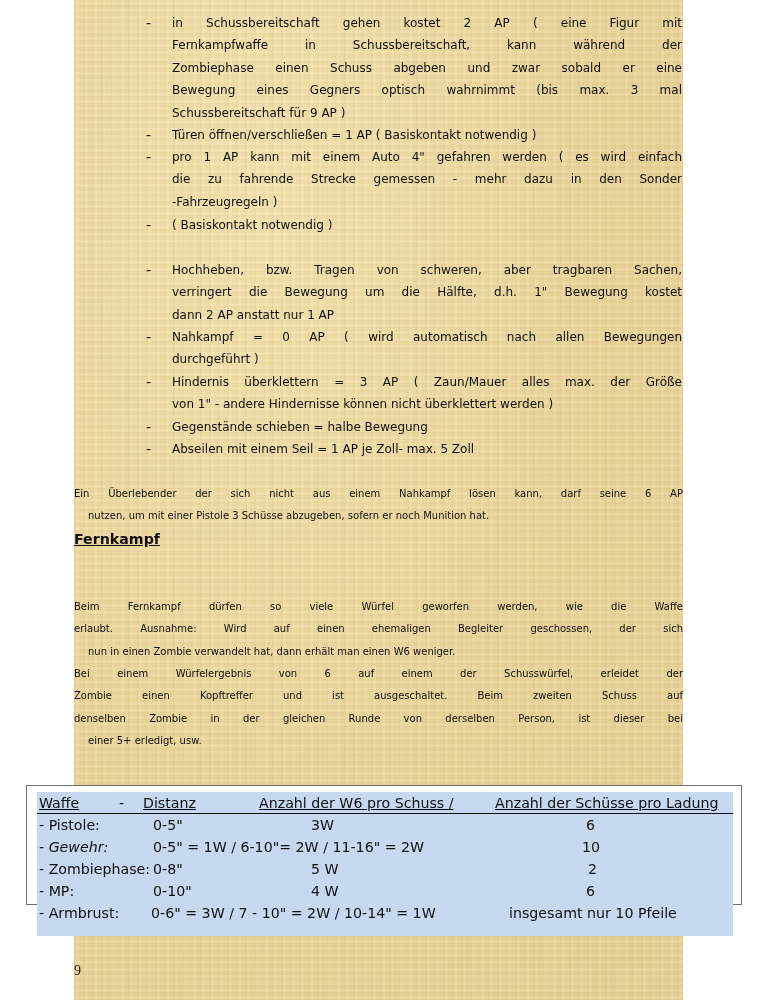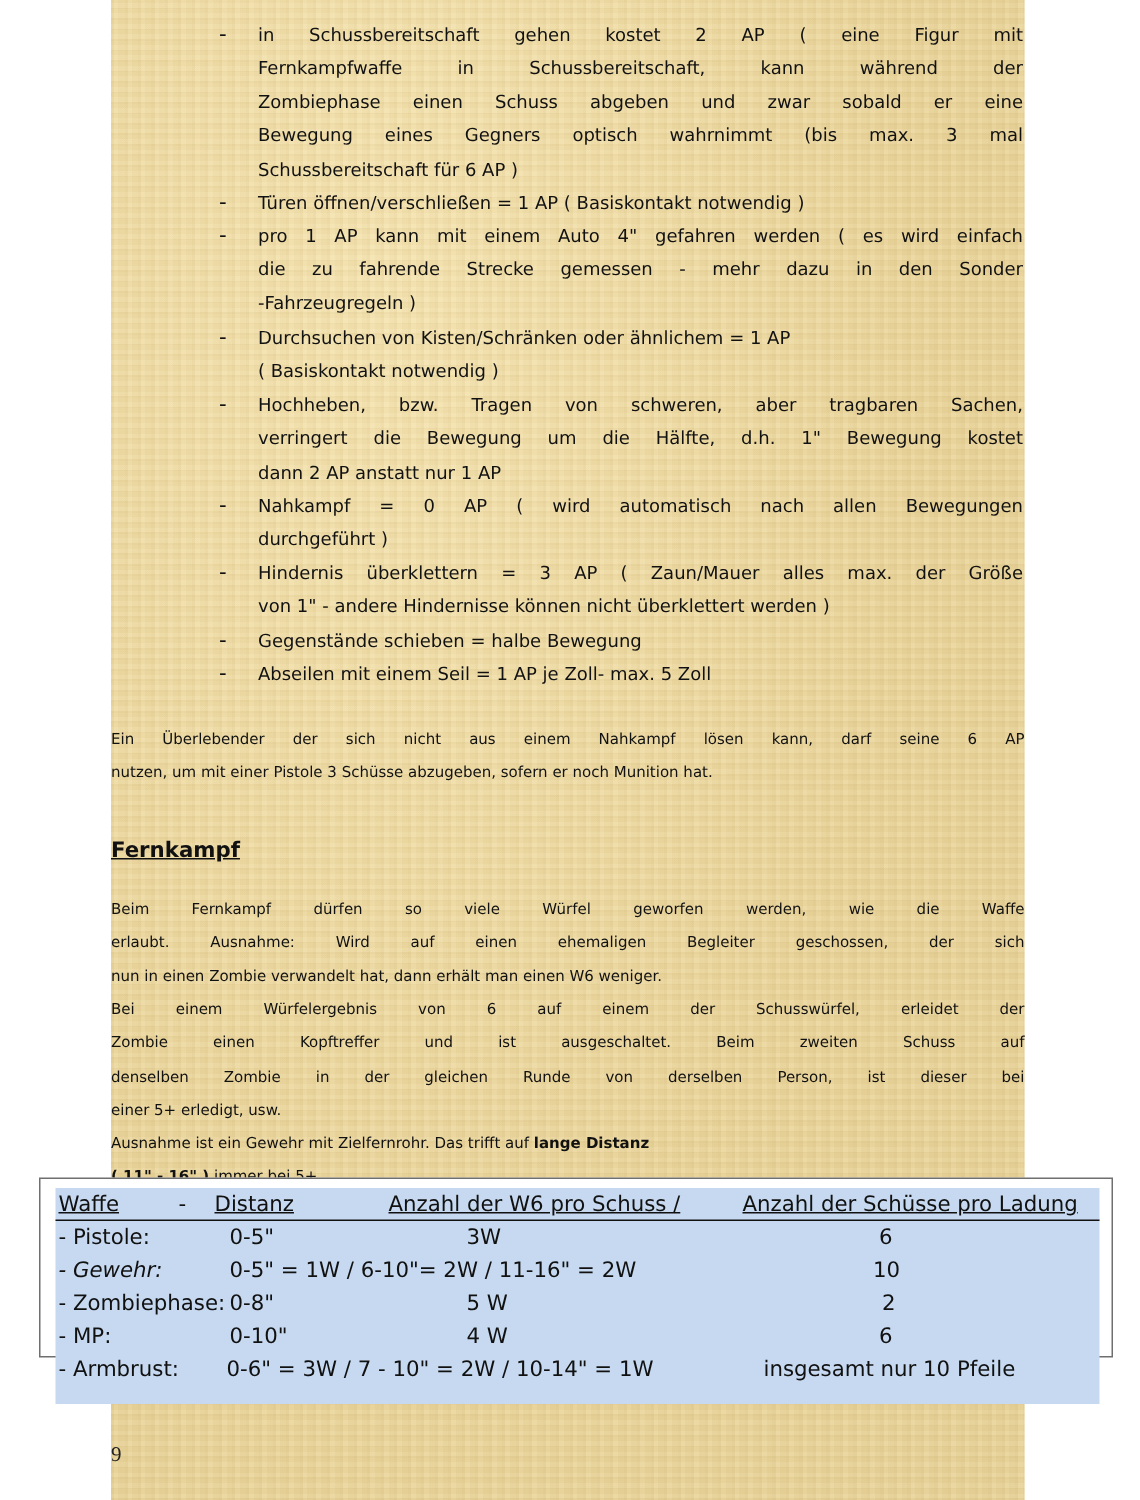--- a/index.html
+++ b/index.html
@@ -21,22 +21,22 @@
     .bullet { position: absolute; left: 0; width: 609px; }
     .bullet .dash { position: absolute; left: 72px; font-size: 14.2px; line-height: 22.4px; }
     .bullet .body {
       position: absolute; left: 98px; width: 510px; font-size: 12px; line-height: 22.4px;
       text-align: justify;
     }
     .bullet .body span.ln { display: block; text-align: justify; text-align-last: justify; height: 22.4px; white-space: nowrap; }
     .bullet .body span.ln.last { text-align-last: left; }
     .para { position: absolute; left: 0; width: 609px; font-size: 10px; line-height: 22.4px; }
     .para .ln { display: block; height: 22.4px; white-space: nowrap; text-align: justify; text-align-last: justify; }
-    .para .ln.last { text-align-last: left; }
-    .heading { position: absolute; left: 0; top: 556px; font-size: 14.2px; font-weight: bold; text-decoration: underline; line-height: 22px; text-align: center; }
+    .para .ln.last { text-align-last: left; margin-left: 14px; }
+    .heading { position: absolute; left: 0; top: 528px; font-size: 14.2px; font-weight: bold; text-decoration: underline; line-height: 22px; text-align: center; }
     .bold { font-weight: bold; }
 
     .table-box {
       position: absolute; left: 26px; top: 785px; width: 716px; height: 120px;
       background: #ffffff; border: 1px solid #6f6f6f; box-sizing: border-box;
     }
     .table-inner {
       position: absolute; left: 10px; top: 6px; width: 696px; height: 144px;
       background: #c6d9f0;
     }
@@ -53,41 +53,40 @@
 <div class="page">
 
   <div class="bullets">
     <div class="bullet" style="top:12px">
       <span class="dash">-</span>
       <div class="body">
         <span class="ln">in Schussbereitschaft gehen kostet 2 AP ( eine Figur mit</span>
         <span class="ln">Fernkampfwaffe in Schussbereitschaft, kann während der</span>
         <span class="ln">Zombiephase einen Schuss abgeben und zwar sobald er eine</span>
         <span class="ln">Bewegung eines Gegners optisch wahrnimmt (bis max. 3 mal</span>
-        <span class="ln last">Schussbereitschaft für 6 AP )</span>
+        <span class="ln last">Schussbereitschaft für 9 AP )</span>
       </div>
     </div>
     <div class="bullet" style="top:124px">
       <span class="dash">-</span>
       <div class="body">
         <span class="ln last">Türen öffnen/verschließen = 1 AP ( Basiskontakt notwendig )</span>
       </div>
     </div>
     <div class="bullet" style="top:146px">
       <span class="dash">-</span>
       <div class="body">
         <span class="ln">pro 1 AP kann mit einem Auto 4" gefahren werden ( es wird einfach</span>
         <span class="ln">die zu fahrende Strecke gemessen - mehr dazu in den Sonder</span>
         <span class="ln last">-Fahrzeugregeln )</span>
       </div>
     </div>
     <div class="bullet" style="top:214px">
       <span class="dash">-</span>
       <div class="body">
-        <span class="ln last">Durchsuchen von Kisten/Schränken oder ähnlichem = 1 AP</span>
         <span class="ln last"> ( Basiskontakt notwendig )</span>
       </div>
     </div>
     <div class="bullet" style="top:259px">
       <span class="dash">-</span>
       <div class="body">
         <span class="ln">Hochheben, bzw. Tragen von schweren, aber tragbaren Sachen,</span>
         <span class="ln">verringert die Bewegung um die Hälfte, d.h.  1" Bewegung kostet</span>
         <span class="ln last">dann 2 AP anstatt nur 1 AP</span>
       </div>
@@ -133,24 +132,20 @@
     <span class="ln last">nun in einen Zombie verwandelt hat, dann erhält man einen W6 weniger.</span>
   </div>
 
   <div class="para" style="top:663px">
     <span class="ln">Bei einem Würfelergebnis von 6 auf einem der Schusswürfel, erleidet der</span>
     <span class="ln">Zombie einen Kopftreffer und ist ausgeschaltet. Beim zweiten Schuss auf</span>
     <span class="ln">denselben Zombie in der gleichen Runde von derselben Person, ist dieser bei</span>
     <span class="ln last">einer 5+ erledigt, usw.</span>
   </div>
 
-  <div class="para" style="top:752px">
-    <span class="ln last"><span>Ausnahme ist ein Gewehr mit Zielfernrohr. Das trifft auf </span><span class="bold">lange Distanz</span></span>
-    <span class="ln last"><span class="bold">( 11" - 16" )</span><span> immer bei 5+.</span></span>
-  </div>
 
   <div class="page-num">9</div>
 </div>
 
 <div class="table-box">
   <div class="table-inner">
     <div>
       <span class="cell hdr" style="left:2px; top:0">Waffe</span>
       <span class="cell" style="left:82px; top:0">-</span>
       <span class="cell hdr" style="left:106px; top:0">Distanz</span>

